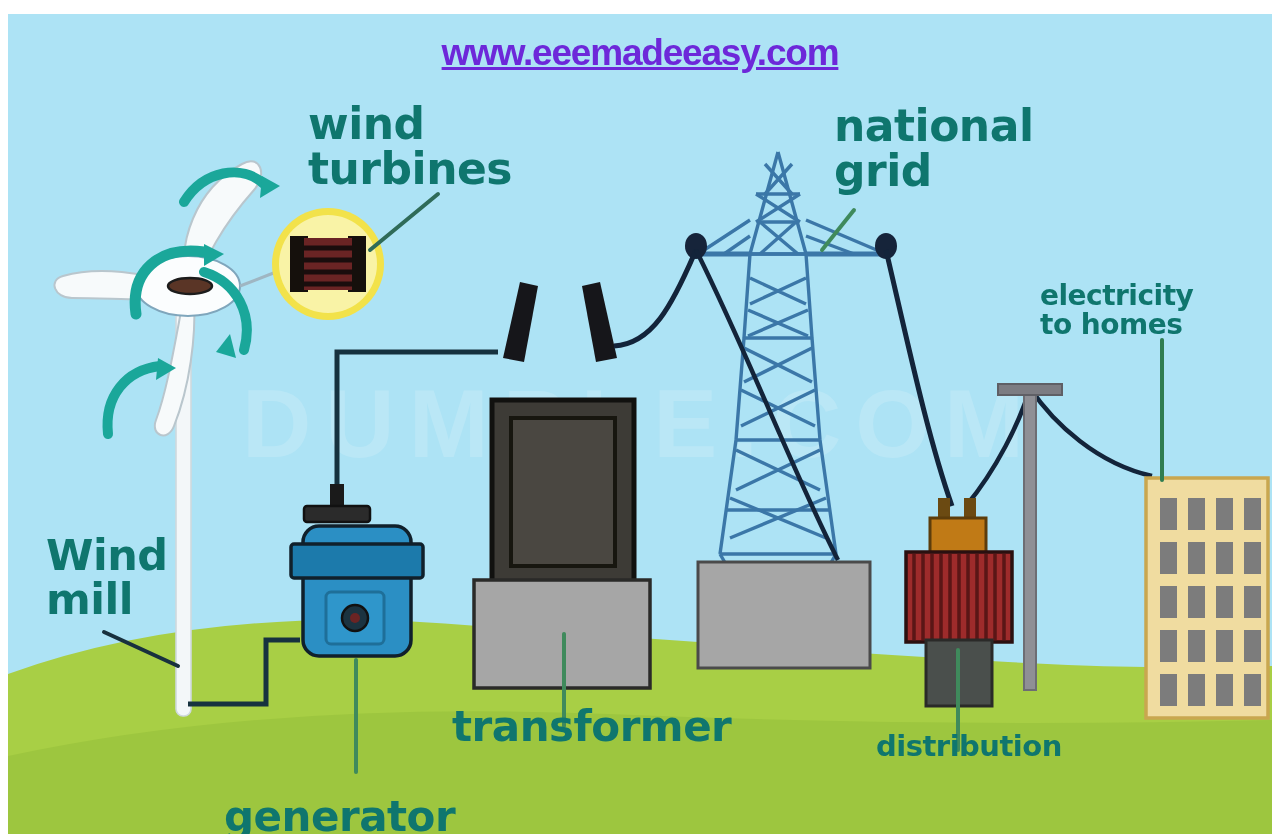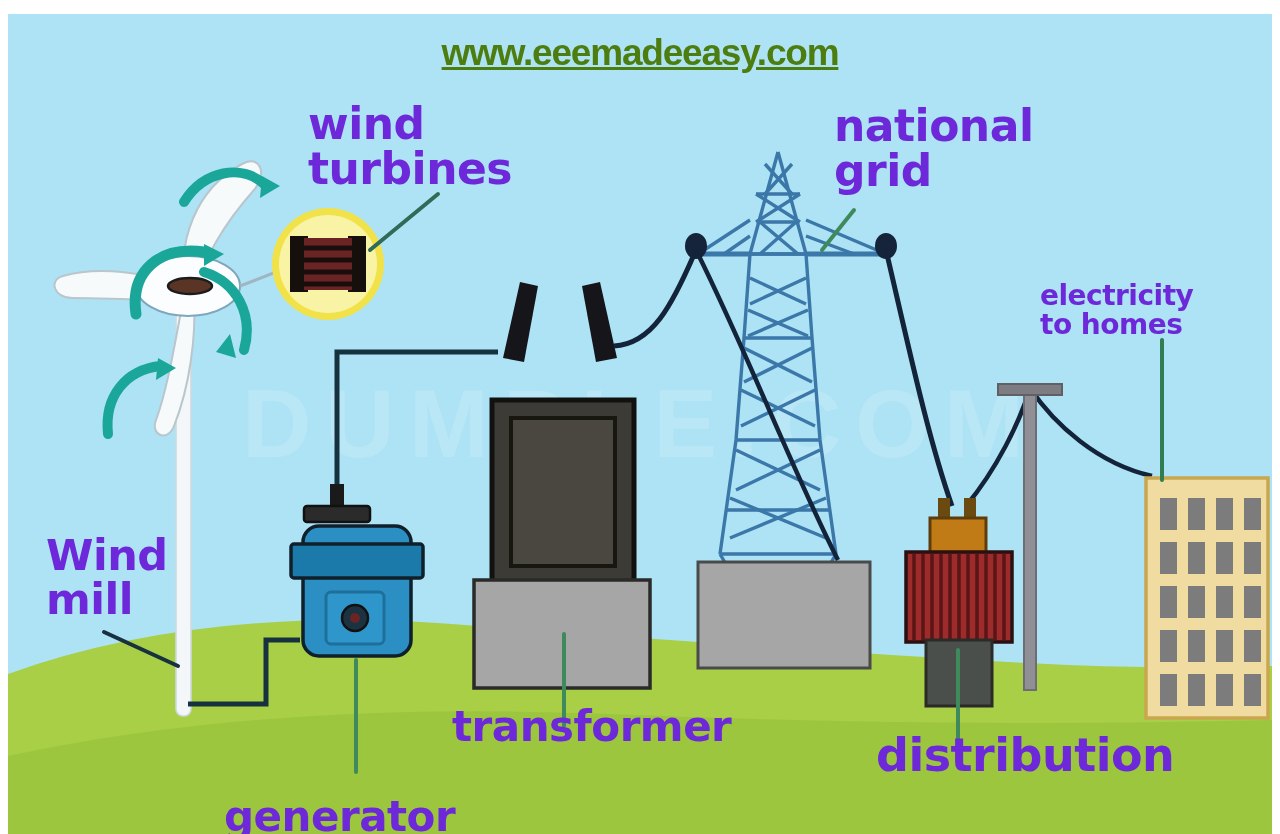--- a/index.html
+++ b/index.html
@@ -1,29 +1,29 @@
 <!DOCTYPE html>
 <html><head>
 <meta charset="utf-8">
 <style>
   html,body{margin:0;padding:0;background:#ffffff;}
   body{font-family:"DejaVu Sans", sans-serif;}
   #stage{position:relative;width:1280px;height:834px;background:#ffffff;overflow:hidden;}
   #scene{position:absolute;left:8px;top:14px;width:1264px;height:820px;background:#ade3f5;overflow:hidden;}
   .svgwrap{position:absolute;left:0;top:0;width:100%;height:100%;}
-  .lbl{position:absolute;font-family:"DejaVu Sans", sans-serif;font-weight:bold;color:#6d28d9;line-height:1.02;white-space:pre;letter-spacing:-0.5px;}
-  #site-watermark{position:absolute;left:0;top:18px;width:100%;text-align:center;font-family:"Liberation Sans", sans-serif;font-size:37px;font-weight:bold;color:#4d7c0f;text-decoration:underline;letter-spacing:-1.2px;}
+  .lbl{position:absolute;font-family:"DejaVu Sans", sans-serif;font-weight:bold;color:#0f766e;line-height:1.02;white-space:pre;letter-spacing:-0.5px;}
+  #site-watermark{position:absolute;left:0;top:18px;width:100%;text-align:center;font-family:"Liberation Sans", sans-serif;font-size:37px;font-weight:bold;color:#6d28d9;text-decoration:underline;letter-spacing:-1.2px;}
   #bg-watermark{position:absolute;left:50%;top:355px;transform:translateX(-50%);font-family:"Liberation Sans", sans-serif;font-size:96px;font-weight:bold;color:rgba(255,255,255,0.16);letter-spacing:14px;white-space:nowrap;pointer-events:none;}
   #lbl-wind-turbines{left:300px;top:88px;font-size:44px;}
   #lbl-national-grid{left:826px;top:90px;font-size:44px;}
   #lbl-electricity-homes{left:1032px;top:268px;font-size:28px;}
   #lbl-wind-mill{left:38px;top:520px;font-size:43px;}
   #lbl-generator{left:216px;top:782px;font-size:42px;}
   #lbl-transformer{left:444px;top:692px;font-size:42px;text-align:center;}
-  #lbl-distribution{left:868px;top:718px;font-size:46px;}
+  #lbl-distribution{left:868px;top:718px;font-size:29px;}
 </style>
 </head>
 <body>
 
 <div id="stage">
   <div id="scene">
 
     <div id="bg-watermark">DUMPLE.COM</div>
 
     <svg class="svgwrap" viewBox="0 0 1264 820" preserveAspectRatio="none">

